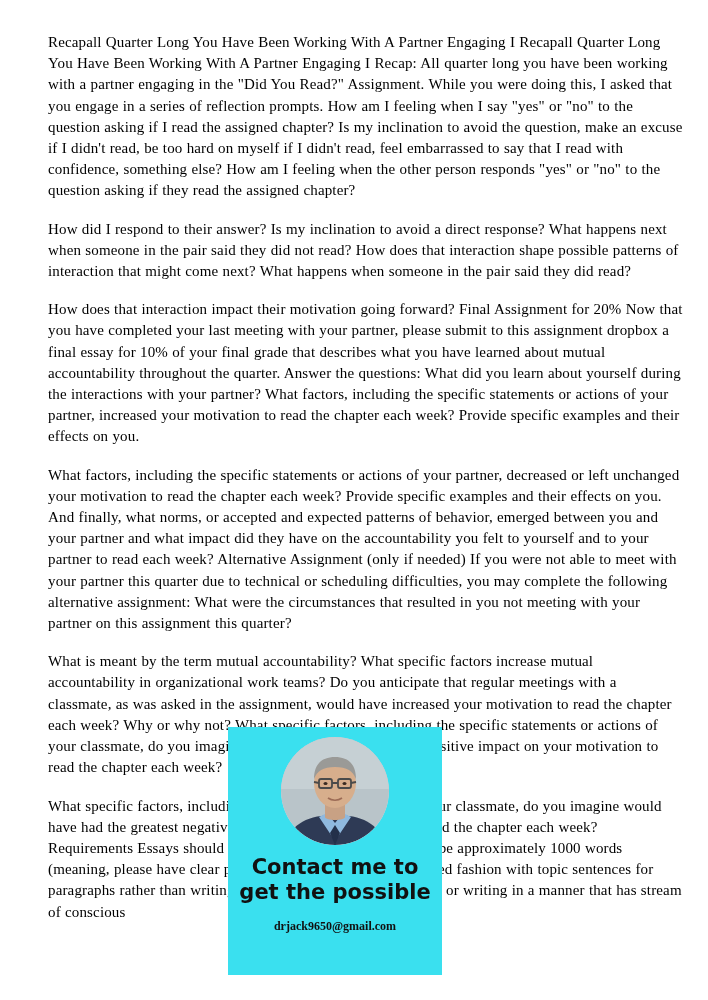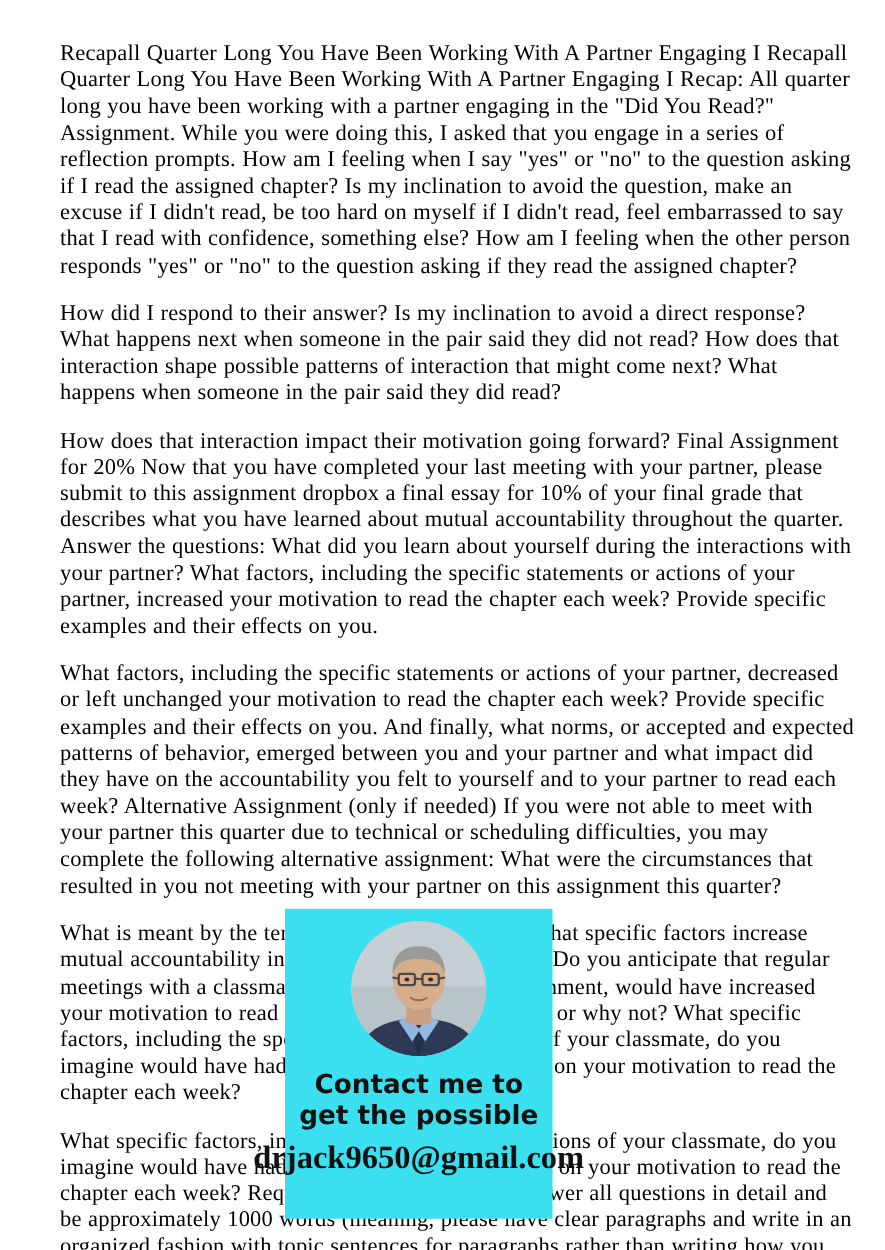--- a/index.html
+++ b/index.html
@@ -23,21 +23,21 @@
     height: 1000px;
     background: #ffffff;
   }
   .doc-body {
     position: absolute;
     left: 48px;
     top: 32px;
     width: 636px;
   }
   .para {
-    font-size: 18px;
+    font-size: 15px;
     line-height: 21.2px;
     text-align: left;
     margin: 0 0 17px 0;
     letter-spacing: 0.01em;
     word-spacing: 0.02em;
   }
   .para:last-child {
     margin-bottom: 0;
   }
   
@@ -76,21 +76,21 @@
     text-align: center;
     margin: 0;
   }
   .overlay-line.first {
     margin-top: 10px;
   }
   .overlay-email {
     font-family: "Liberation Serif", serif;
     font-weight: bold;
     color: #111111;
-    font-size: 26px;
+    font-size: 12px;
     line-height: 24px;
     text-align: center;
     margin-top: 9px;
   }
 </style>
 </head>
 <body>
 
 <div class="page">
 

